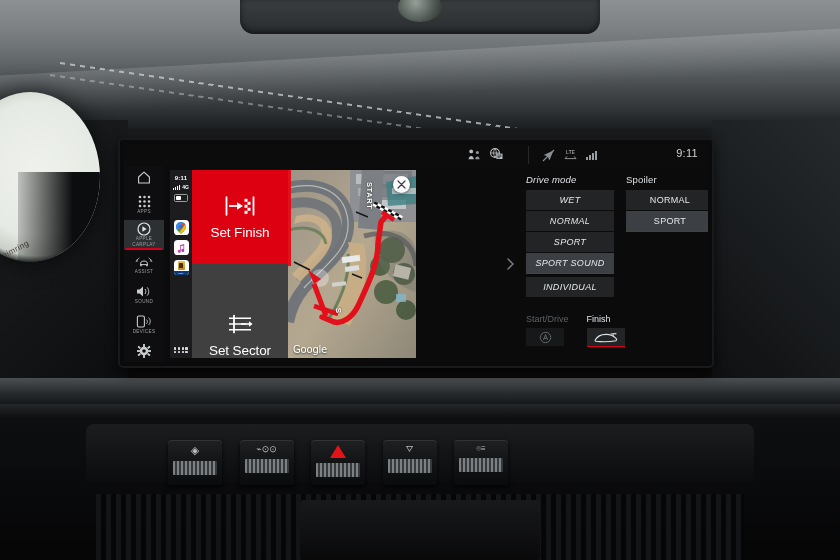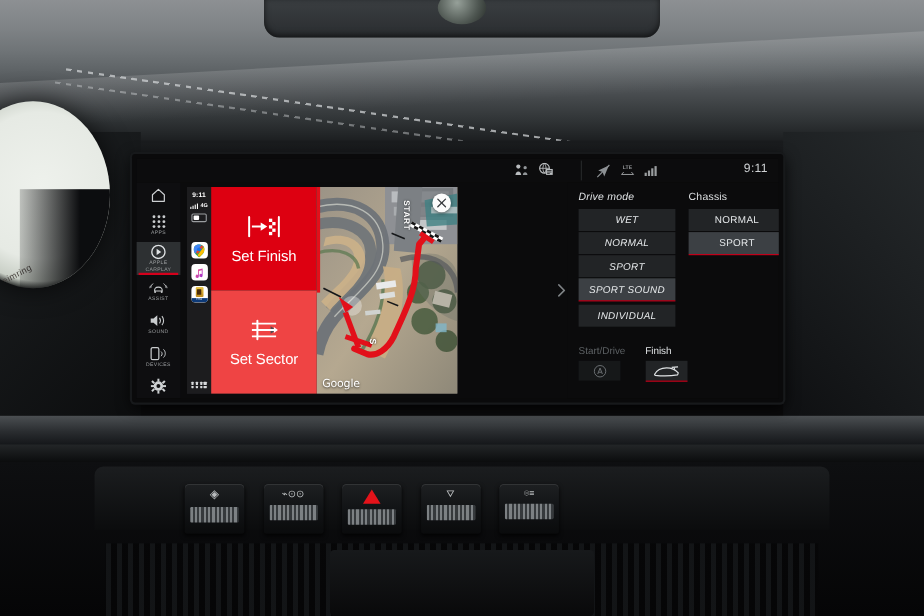--- a/index.html
+++ b/index.html
@@ -100,21 +100,21 @@
   .cp-batt{width:12px;height:6px;border:.8px solid #9a9da0;border-radius:1.6px;margin-top:4px;position:relative;}
   .cp-batt::after{content:"";position:absolute;left:.8px;top:.8px;bottom:.8px;width:5px;background:#fff;border-radius:.8px;}
   .cp-apps{margin-top:18px;display:flex;flex-direction:column;gap:5px;}
   .cp-app{width:15px;height:15px;border-radius:3.6px;overflow:hidden;position:relative;}
   .cp-grid{position:absolute;bottom:5px;left:4px;width:14px;display:grid;grid-template-columns:repeat(4,1fr);gap:1.2px;}
   .cp-grid i{width:2.2px;height:2.2px;background:#d7d9db;border-radius:.4px;}
 
   .tiles{position:absolute;left:22px;top:0;width:96px;height:211px;}
   .tile{width:96px;height:94px;display:flex;flex-direction:column;align-items:center;justify-content:center;gap:8px;}
   .tile-finish{background:#dd0011;}
-  .tile-sector{background:#ef4444;}
+  .tile-sector{background:#404040;justify-content:flex-end;}
   .tile-lb{font-size:13.5px;color:#fff;letter-spacing:-.1px;}
 
   .map{position:absolute;left:118px;top:0;width:128px;height:188px;overflow:hidden;background:#8a8376;}
   .gwm{position:absolute;left:5px;bottom:3px;font-size:10px;color:#fff;
     font-family:"DejaVu Sans",sans-serif;text-shadow:0 1px 2px rgba(0,0,0,.7);letter-spacing:-.2px;}
   .closebtn{position:absolute;right:6px;top:6px;width:17px;height:17px;border-radius:50%;
     background:#fbfbfb;display:flex;align-items:center;justify-content:center;
     box-shadow:0 1px 3px rgba(0,0,0,.45);}
   .startlab{position:absolute;left:86px;top:12px;font-size:7.5px;color:#fff;font-weight:bold;
     transform:rotate(90deg);transform-origin:left top;letter-spacing:.6px;text-shadow:0 0 2px rgba(0,0,0,.8);}
@@ -517,21 +517,21 @@
           <div class="mbtn sel">
             <span>SPORT SOUND</span>
             </div>
           <div class="mbtn gap">
             <span>INDIVIDUAL</span>
             </div>
         </div>
       </div>
 
       <div class="grpB">
-        <div class="col-h">Chassis</div>
+        <div class="col-h">Spoiler</div>
         <div class="modelist">
           <div class="mbtn">
             <span>NORMAL</span>
             </div>
           <div class="mbtn sel">
             <span>SPORT</span>
             </div>
         </div>
       </div>
 

